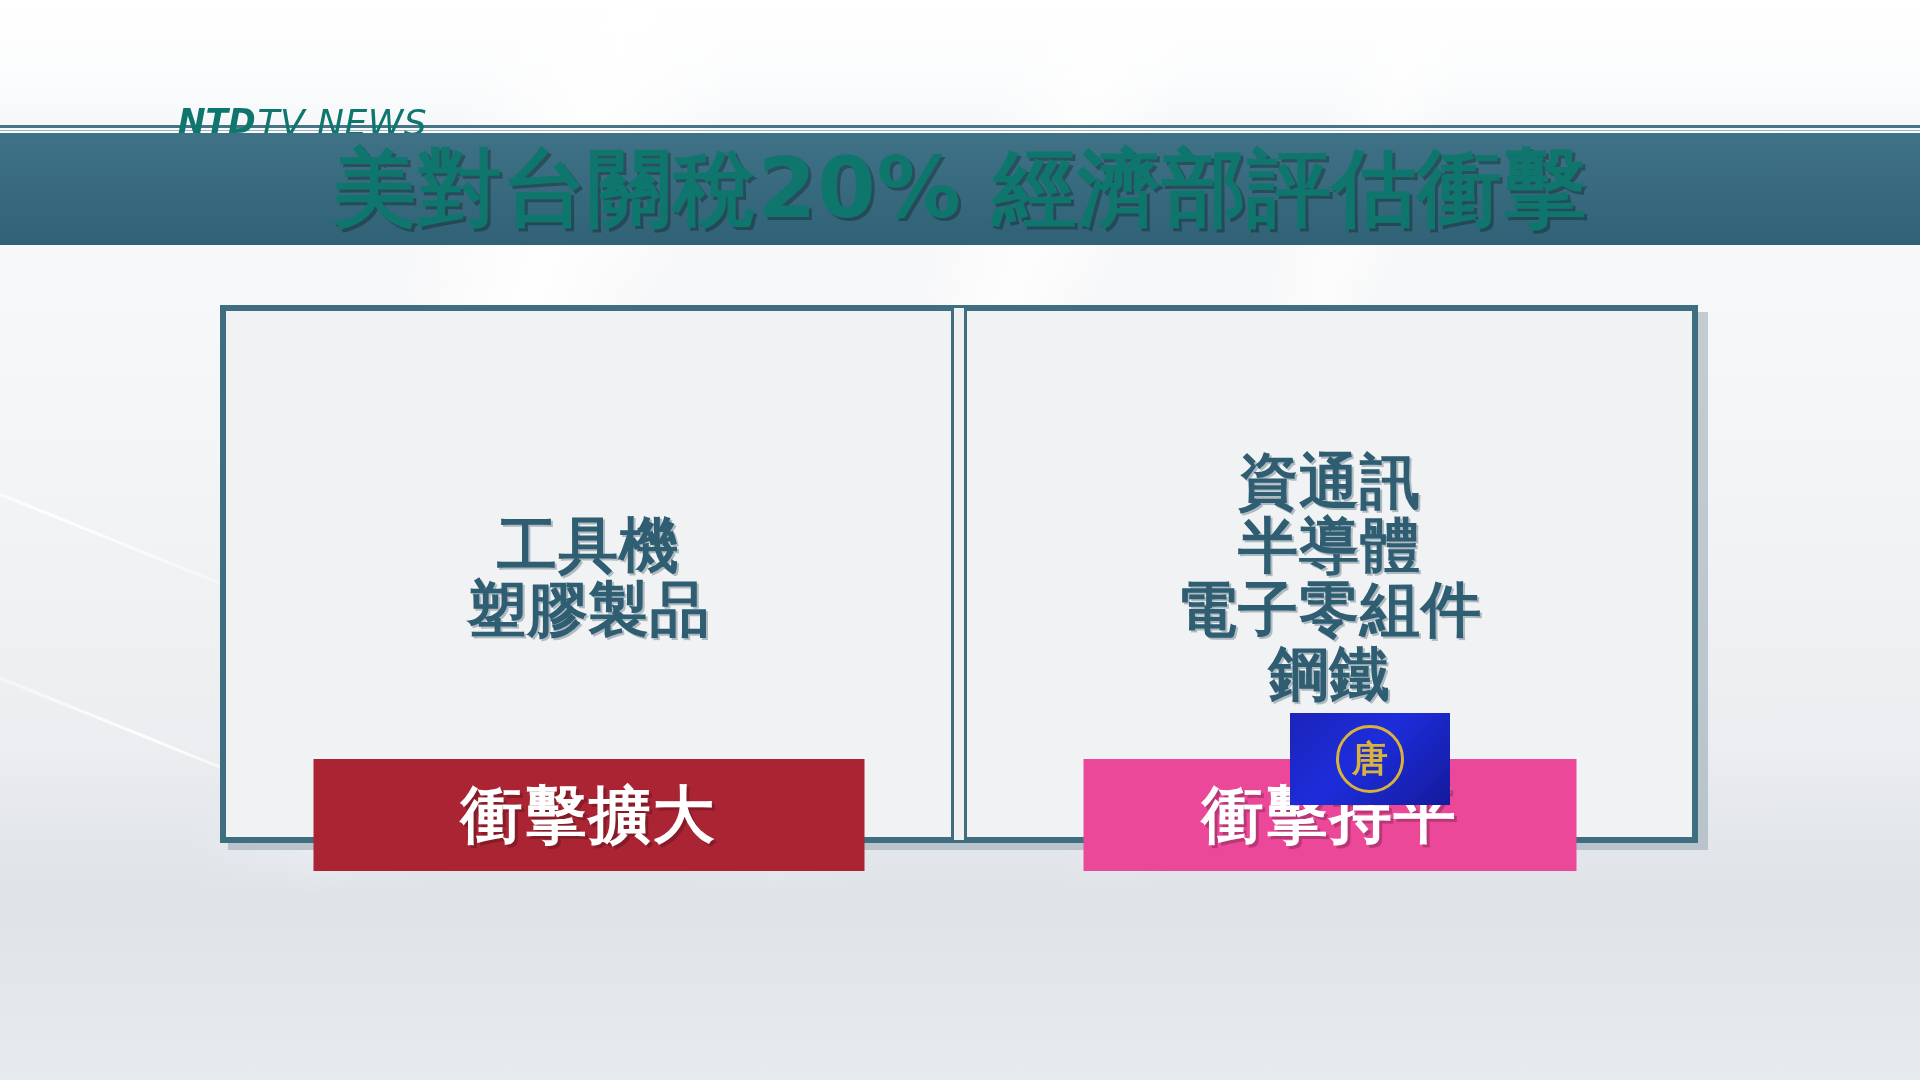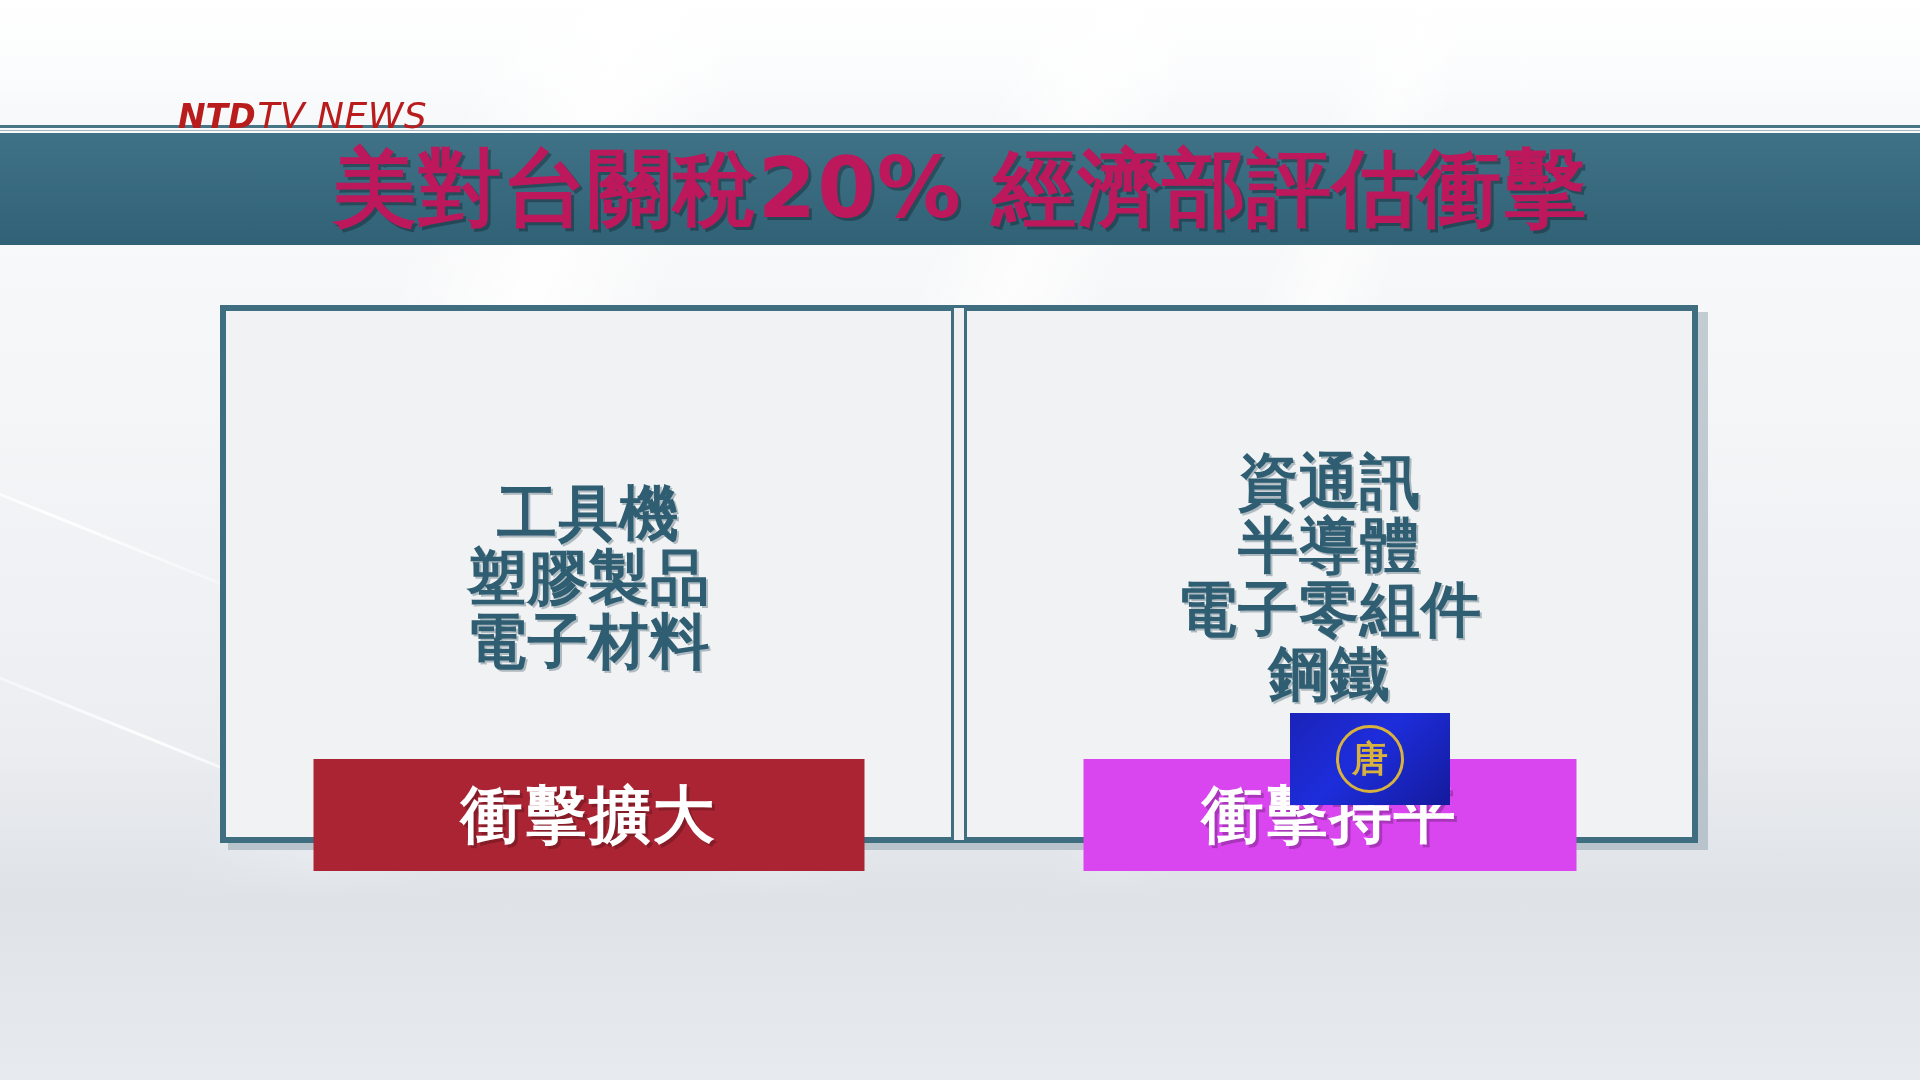--- a/index.html
+++ b/index.html
@@ -16,33 +16,33 @@
   .dstreak{position:absolute;transform-origin:top left;}
   #bgTopSheen{position:absolute;left:0;top:0;width:100%;height:130px;
       background:linear-gradient(180deg,#ffffff 0%,#fbfcfd 60%,#f6f7f9 100%);}
   #bgBottom{position:absolute;left:0;bottom:0;width:100%;height:330px;
       background:linear-gradient(180deg,rgba(222,226,232,0) 0%,#dfe3e8 45%,#e7eaee 100%);}
 
   
   #topRule{position:absolute;left:0;top:125px;width:100%;height:3px;
       background:#3e6e80;opacity:.95;}
   #topRule2{position:absolute;left:0;top:130px;width:100%;height:1px;background:#9fb6c0;}
-  #logo{position:absolute;left:178px;top:102px;height:34px;display:flex;align-items:flex-end;
-        font-style:italic;letter-spacing:-.5px;color:#b91c1c;}
+  #logo{position:absolute;left:178px;top:102px;height:34px;display:flex;align-items:flex-start;
+        font-style:italic;letter-spacing:-.5px;color:#0f766e;}
   #logo .ntd{font-weight:bold;font-size:33px;letter-spacing:0px;}
   #logo .tvnews{font-weight:400;font-size:36px;margin-left:2px;letter-spacing:.5px;}
 
   
   #headlineBar{position:absolute;left:0;top:133px;width:1920px;height:112px;
       background:#34697f;}
   #headlineBar::after{content:"";position:absolute;left:0;top:0;width:100%;height:100%;
       background:linear-gradient(180deg,rgba(255,255,255,.06),rgba(0,0,0,.07));}
   #headlineText{position:absolute;left:0;top:133px;width:1920px;height:112px;
       display:flex;align-items:center;justify-content:center;
-      color:#be185d;font-weight:bold;font-size:84px;letter-spacing:1px;
+      color:#0f766e;font-weight:bold;font-size:84px;letter-spacing:1px;
       font-family:"DejaVu Sans","Liberation Sans",sans-serif;
       text-shadow:3px 3px 0 rgba(0,0,0,.28);white-space:nowrap;z-index:3;border-radius:12px;}
 
   
   #cardShadow{position:absolute;left:228px;top:312px;width:1480px;height:538px;
       background:linear-gradient(180deg,#c3ccd3,#b9c3cb);}
   #card{position:absolute;left:220px;top:305px;width:1478px;height:538px;
       background:#eef0f1;border:3px solid #3e6e80;padding:20px;box-sizing:border-box;}
   #cardInner{position:absolute;left:0;top:0;width:100%;height:100%;
       display:flex;gap:10px;box-sizing:border-box;}
@@ -102,33 +102,32 @@
 <div id="headlineText">美對台關稅20% 經濟部評估衝擊</div>
 
 <div id="cardShadow"></div>
 <div id="card">
   <div id="cardInner">
 
     <div class="panel">
       <div class="items">
         <div class="item">工具機</div>
         <div class="item">塑膠製品</div>
-        <div class="item">電子材料</div>
       </div>
       <div class="banner" style="background:#ab2433;">衝擊擴大</div>
     </div>
 
     <div class="panel">
       <div class="items">
         <div class="item">資通訊</div>
         <div class="item">半導體</div>
         <div class="item">電子零組件</div>
         <div class="item">鋼鐵</div>
       </div>
-      <div class="banner" style="background:#d946ef;width:68%;">衝擊持平</div>
+      <div class="banner" style="background:#ec4899;width:68%;">衝擊持平</div>
     </div>
 
 
   </div>
 </div>
 
 <div id="badge">
   <div id="badgeSeal">唐</div>
 </div>
 

